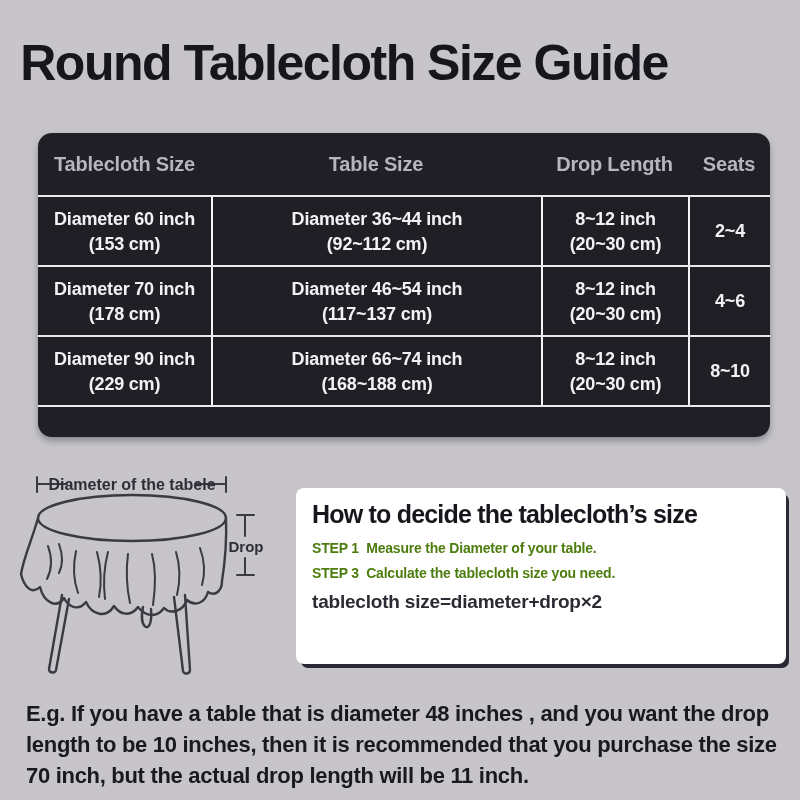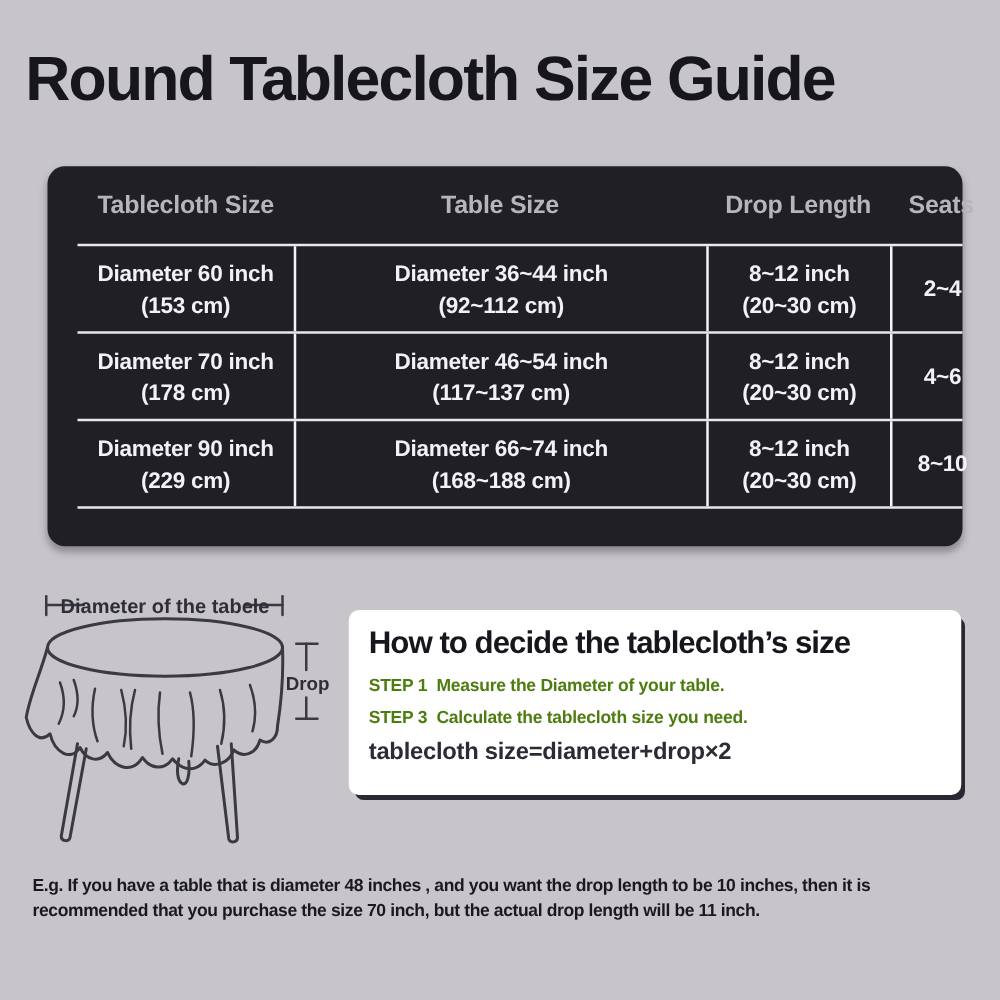--- a/index.html
+++ b/index.html
@@ -21,21 +21,20 @@
   
   .size-table{
     left:38px;top:133px;width:732px;height:304px;
     background:#201f26;border-radius:14px;
     box-shadow:0 4px 6px rgba(90,88,100,0.55);
     color:#f2f1f4;
   }
   .t-row{
     display:grid;grid-template-columns:173px 330px 147px 82px;
     border-bottom:2px solid #e9e8ec;
-    margin-left:24px;
   }
   .t-head{height:62px;}
   .t-head .t-cell{
     font-size:20px;font-weight:700;color:#b7b5bc;letter-spacing:-0.2px;
   }
   .t-data{height:68px;}
   .t-cell{
     display:flex;flex-direction:column;align-items:center;justify-content:center;
     gap:7px;font-size:18px;font-weight:700;letter-spacing:-0.2px;line-height:1;
   }
@@ -47,21 +46,21 @@
   .diagram svg{display:block;}
   .sketch{stroke:#3b3a42;stroke-width:2.4;fill:none;stroke-linecap:round;stroke-linejoin:round;}
   .sketch-thin{stroke:#3b3a42;stroke-width:2;fill:none;stroke-linecap:round;}
   .diagram text{
     font-family:"Liberation Sans","DejaVu Sans",sans-serif;
     font-weight:700;fill:#2f2e36;
   }
 
   
   .howto{
-    left:279px;top:488px;width:490px;height:148px;
+    left:296px;top:488px;width:490px;height:176px;
     background:#ffffff;border-radius:8px;
     box-shadow:4px 5px 0 -1px #2a2933;
     padding:10px 16px;box-sizing:border-box;
     color:#33323a;
   }
   .howto-title{
     font-size:25px;font-weight:800;letter-spacing:-0.8px;color:#17161d;
     white-space:nowrap;margin:2px 0 7px 0;
   }
   .howto-step{
@@ -69,21 +68,21 @@
     white-space:pre;color:#4d7c0f;
   }
   .howto-formula{
     font-size:19px;font-weight:700;letter-spacing:-0.2px;line-height:1.6;
     color:#2c2b33;white-space:pre;
   }
 
   
   .example-note{
     left:26px;top:699px;width:760px;
-    font-size:14px;font-weight:700;letter-spacing:-0.3px;line-height:1.4;
+    font-size:22px;font-weight:700;letter-spacing:-0.3px;line-height:1.4;
     color:#1a191f;
   }
 </style>
 </head>
 <body>
 
 <div class="abs page-title">Round Tablecloth Size Guide</div>
 
 <div class="abs size-table">
   <div class="t-row t-head">

